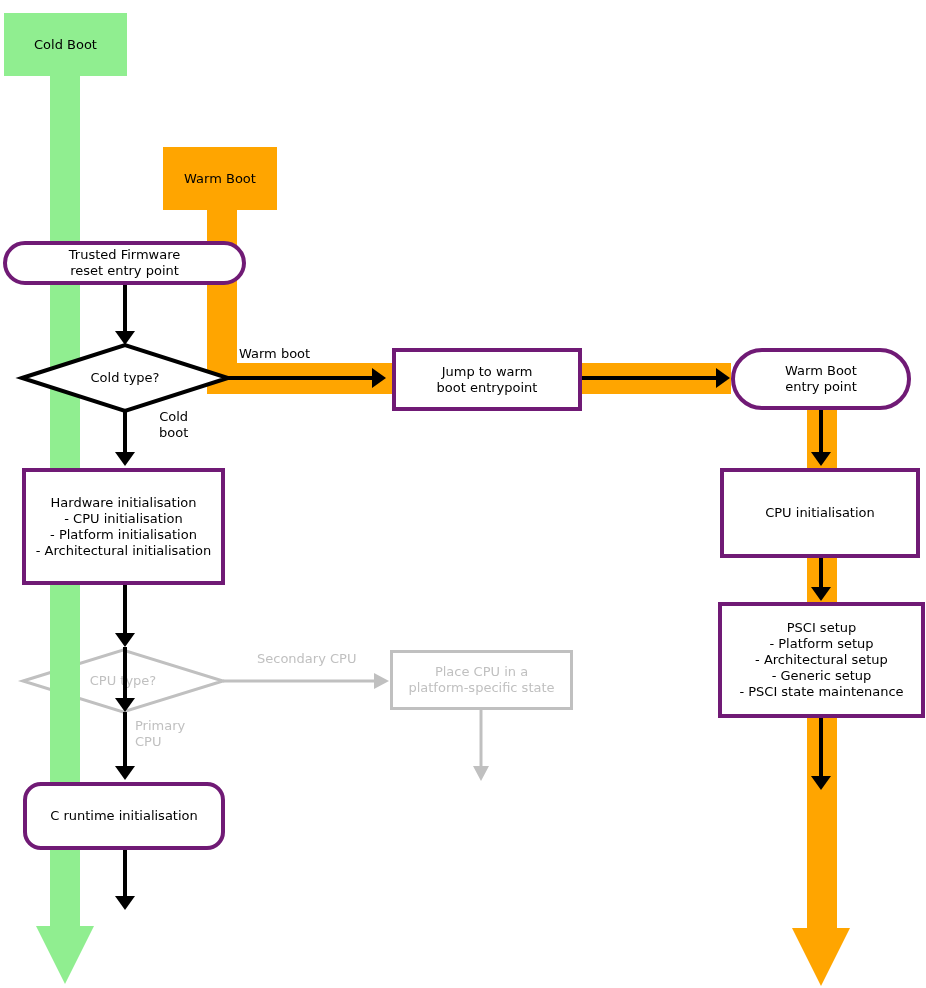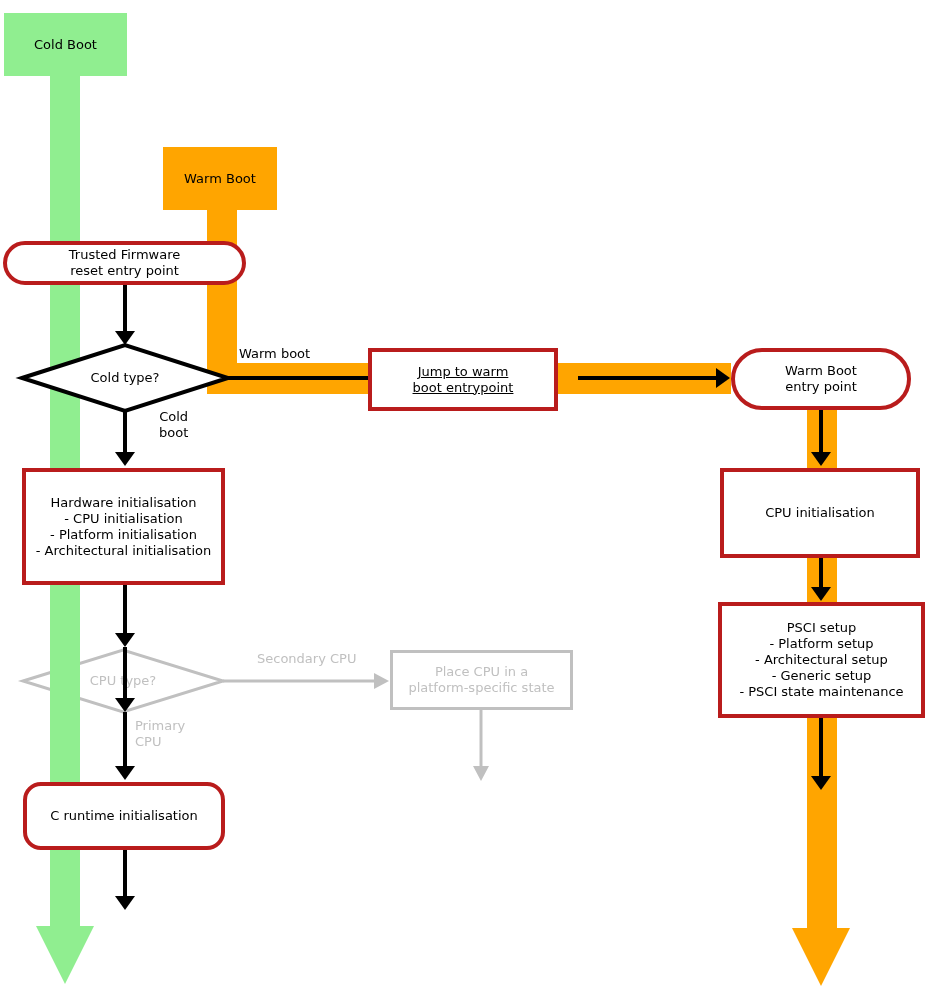--- a/index.html
+++ b/index.html
@@ -30,21 +30,21 @@
     border-right: 29px solid transparent;
   }
   .tri-cold { border-top: 58px solid var(--cold-boot-green); }
   .tri-warm { border-top: 58px solid var(--warm-boot-orange); }
 
   
   .node {
     position: absolute;
     box-sizing: border-box;
     background: #ffffff;
-    border: 4px solid #b91c1c;
+    border: 4px solid #701a75;
     display: flex; align-items: center; justify-content: center;
     text-align: center;
     white-space: pre-line;
     line-height: 16px;
     z-index: 4;
   }
   .stadium { border-radius: 999px; }
   .node.gray {
     border: 3px solid var(--inactive-gray);
     color: var(--inactive-gray);
@@ -169,21 +169,21 @@
     </g>
 
     <polygon class="diamond-black" points="22,378 125,345 228,378 125,411"></polygon>
   </svg>
 
   <span class="lbl center" style="left:125px; top:378px; z-index:5;">Cold type?</span>
 
   <div class="node stadium" style="left:3px; top:241px; width:243px; height:44px;">Trusted Firmware
 reset entry point</div>
 
-  <div class="node" style="left:368px; top:348px; width:190px; height:63px;text-decoration:underline;">Jump to warm
+  <div class="node" style="left:392px; top:348px; width:190px; height:63px;">Jump to warm
 boot entrypoint</div>
 
   <div class="node stadium" style="left:731px; top:348px; width:180px; height:62px;">Warm Boot
 entry point</div>
 
   <div class="node" style="left:720px; top:468px; width:200px; height:90px;">CPU initialisation</div>
 
   <div class="node" style="left:718px; top:602px; width:207px; height:116px;">PSCI setup
 - Platform setup
 - Architectural setup

